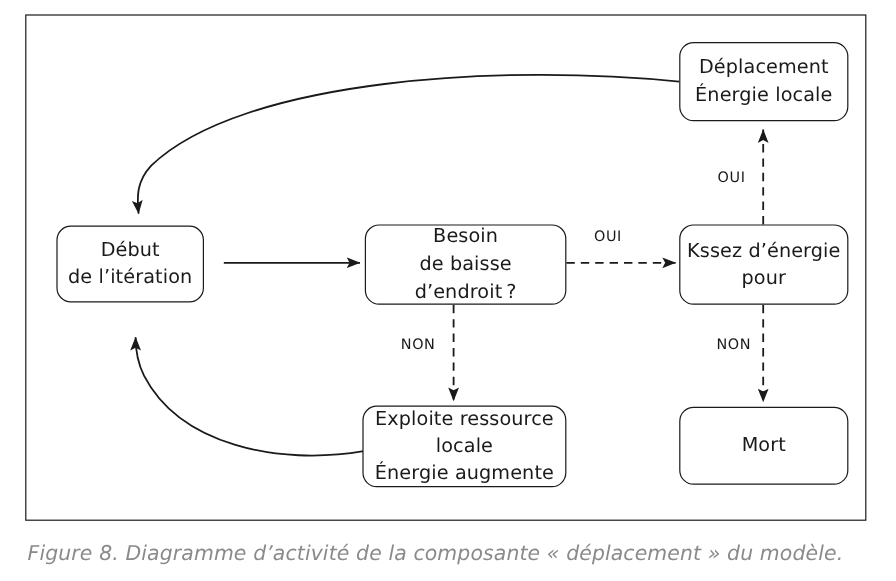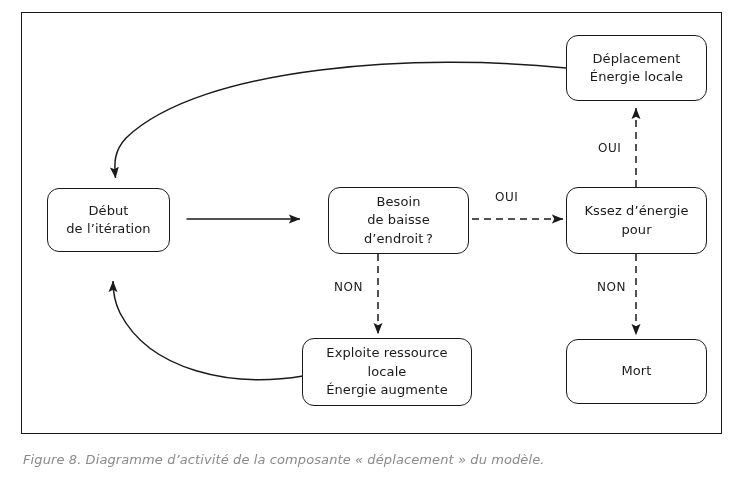--- a/index.html
+++ b/index.html
@@ -38,21 +38,21 @@
     position: absolute;
     box-sizing: border-box;
     border: 1.4px solid #1a1a1a;
     border-radius: 12px;
     background: #ffffff;
     display: flex;
     flex-direction: column;
     align-items: center;
     justify-content: center;
     color: #1a1a1a;
-    font-size: 13px;
+    font-size: 16px;
     line-height: 1.42;
     text-align: center;
     letter-spacing: 0.1px;
   }
   .node .line {
     display: block;
     white-space: nowrap;
   }
   .edge-label {
     position: absolute;
@@ -60,21 +60,21 @@
     color: #1a1a1a;
     letter-spacing: 0.5px;
     white-space: nowrap;
   }
   #caption {
     position: absolute;
     left: 23px;
     top: 452px;
     font-family: "DejaVu Sans", "Liberation Sans", sans-serif;
     font-style: italic;
-    font-size: 13px;
+    font-size: 17px;
     color: #8a8a8a;
     white-space: nowrap;
     letter-spacing: 0.1px;
   }
 </style>
 </head>
 <body>
 
 <div id="page">
 
@@ -103,21 +103,21 @@
       <path d="M544,55 C400,40 180,52 104,125 C92,138 92,150 93.5,165" fill="none" stroke="#1a1a1a" stroke-width="1.5" marker-end="url(#arrow-solid)"></path>
 
       <path d="M281,363 C210,375 128,358 98,300 C93,290 91,278 91,268" fill="none" stroke="#1a1a1a" stroke-width="1.5" marker-end="url(#arrow-solid)"></path>
     </svg>
 
     <div class="node" style="left:25px; top:175px; width:123px; height:64px;">
       <span class="line">Début</span>
       <span class="line">de l’itération</span>
     </div>
 
-    <div class="node" style="left:282px; top:174px; width:141px; height:67px;margin-left:24px;">
+    <div class="node" style="left:282px; top:174px; width:168px; height:67px;">
       <span class="line">Besoin</span>
       <span class="line">de baisse</span>
       <span class="line">d’endroit ?</span>
     </div>
 
     <div class="node" style="left:544px; top:174px; width:141px; height:67px;text-align:center;">
       <span class="line">Κssez d’énergie</span>
       <span class="line">pour</span>
     </div>
 

